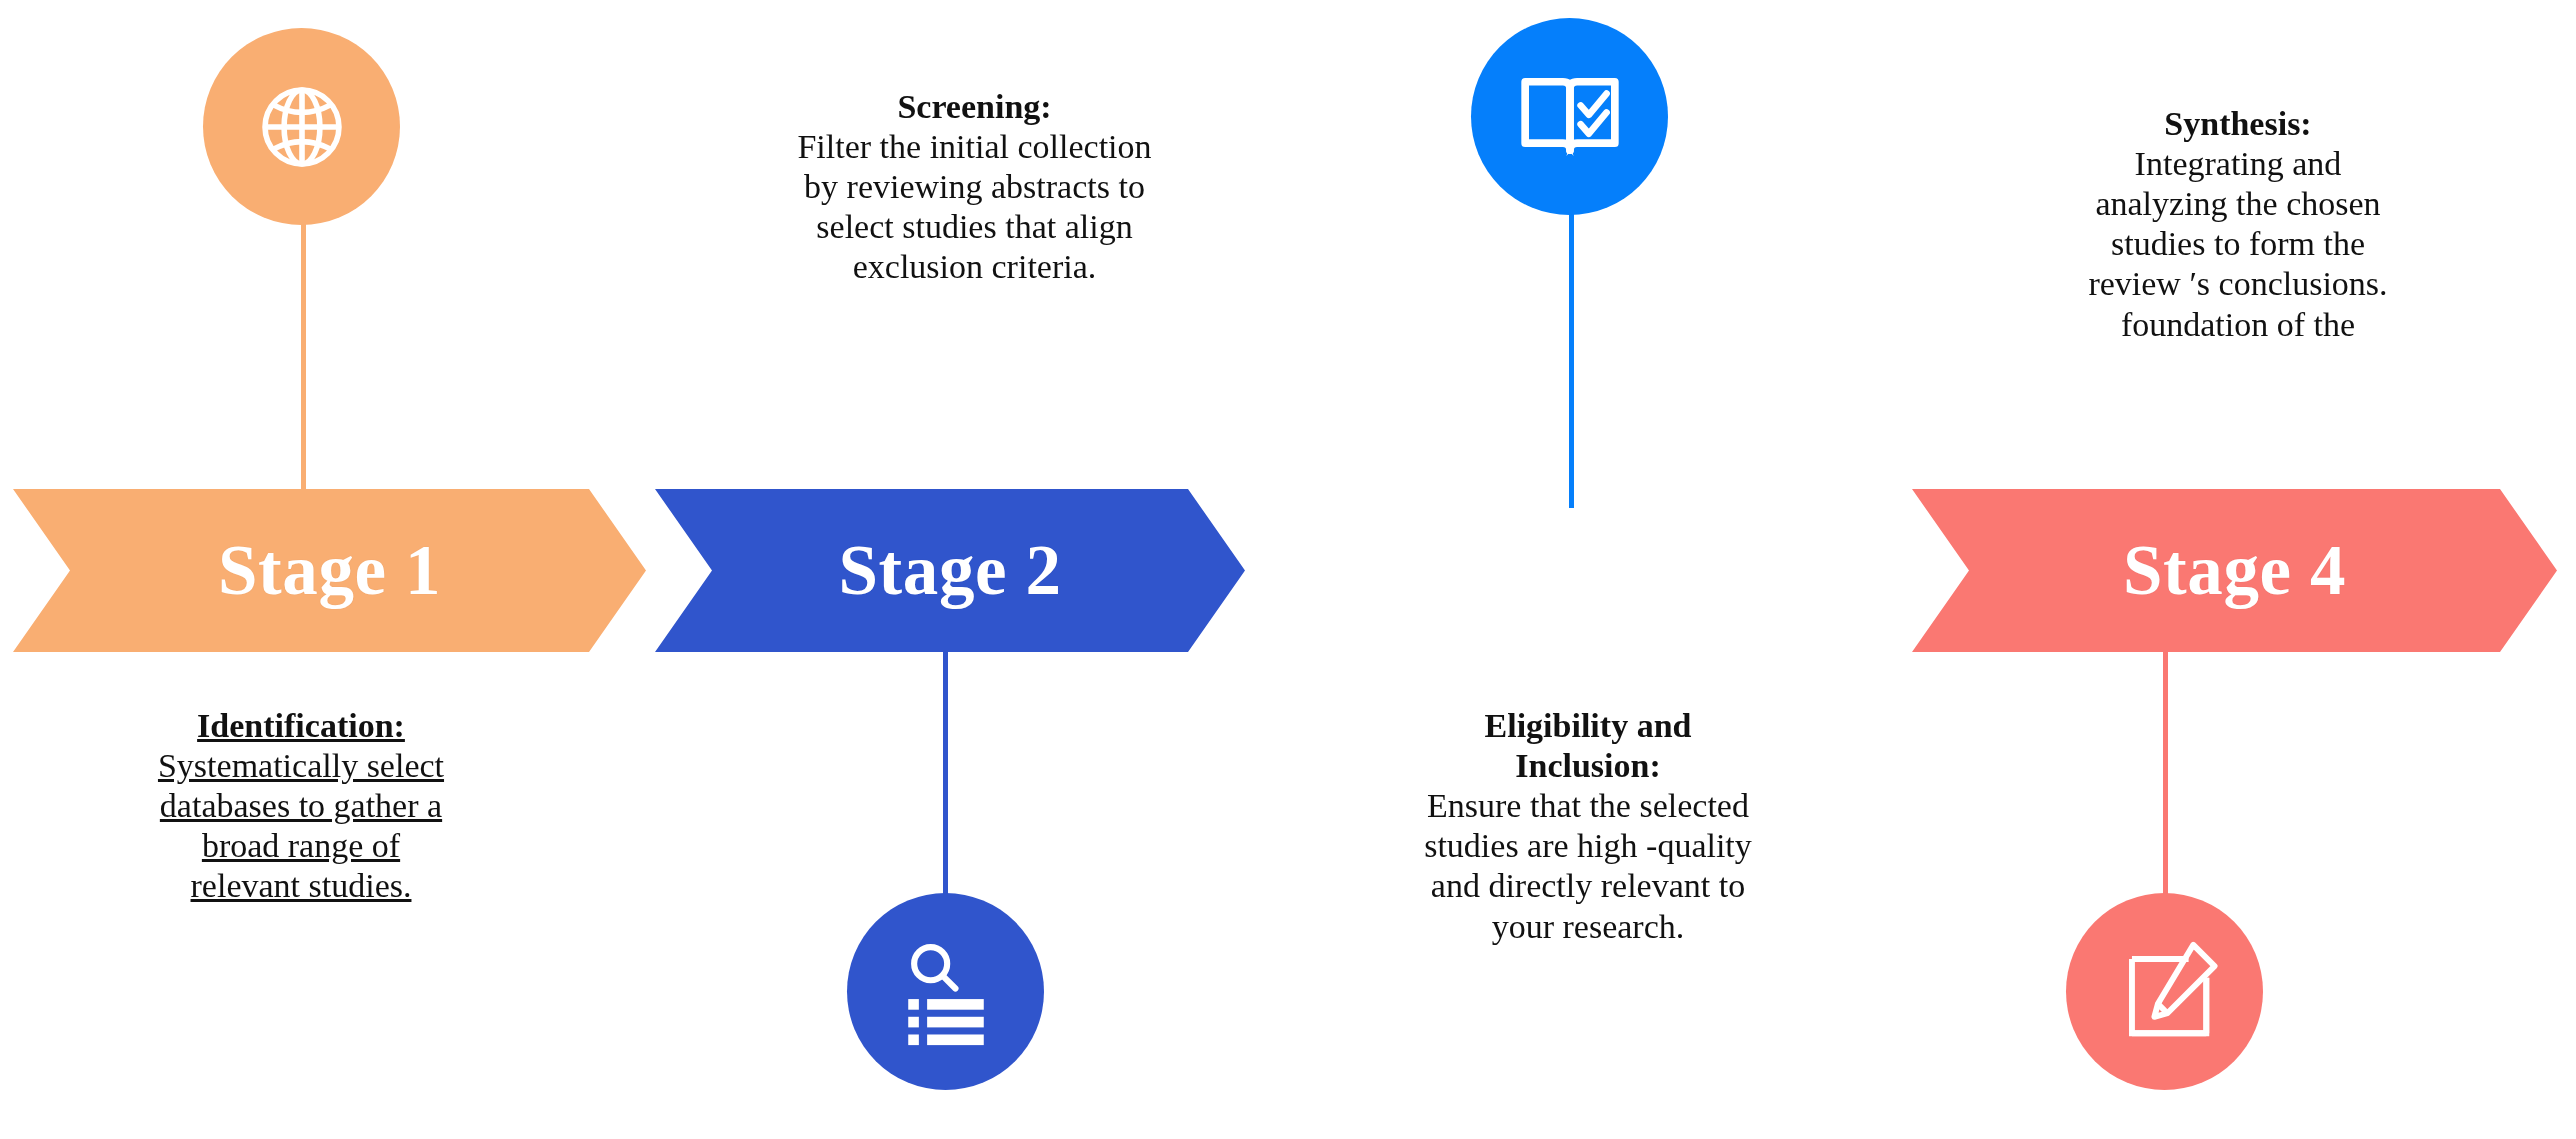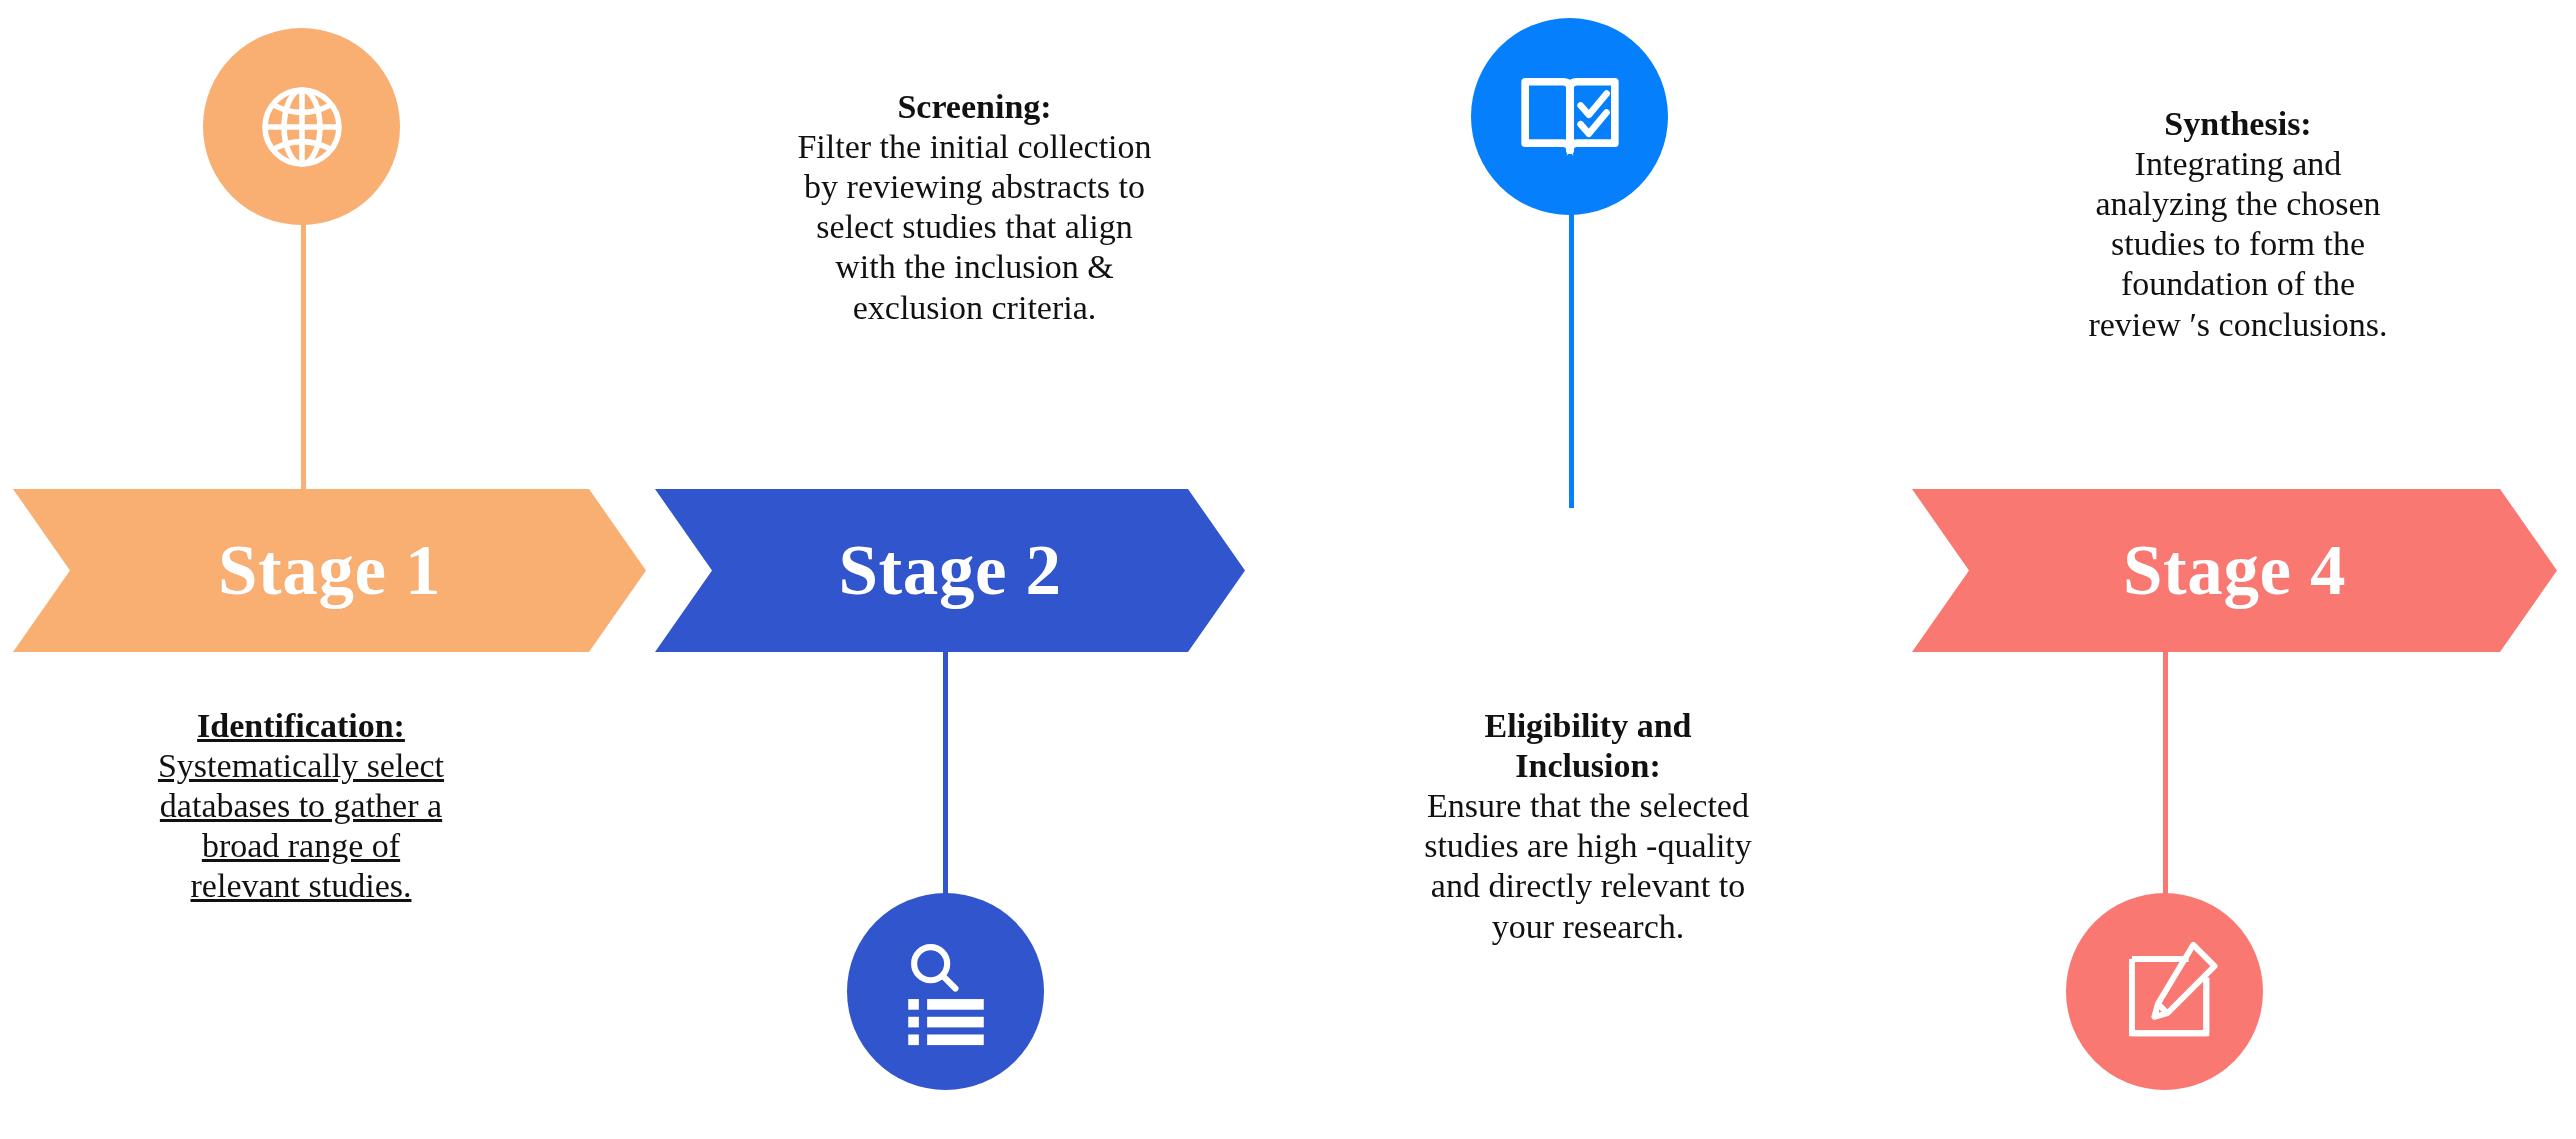--- a/index.html
+++ b/index.html
@@ -147,36 +147,35 @@
     <span class="bd">databases to gather a</span>
     <span class="bd">broad range of</span>
     <span class="bd">relevant studies.</span>
   </div>
 
   <div class="txt" style="left:709px;top:87px;width:531px;">
     <span class="hd">Screening:</span>
     <span class="bd">Filter the initial collection</span>
     <span class="bd">by reviewing abstracts to</span>
     <span class="bd">select studies that align</span>
-    <span class="bd">with the inclusion &amp;</span>
     <span class="bd">exclusion criteria.</span>
   </div>
 
   <div class="txt" style="left:1328px;top:706px;width:520px;">
     <span class="hd">Eligibility and</span>
     <span class="hd">Inclusion:</span>
     <span class="bd">Ensure that the selected</span>
     <span class="bd">studies are high  -quality</span>
     <span class="bd">and directly relevant to</span>
     <span class="bd">your research.</span>
   </div>
 
   <div class="txt" style="left:1984px;top:104px;width:508px;">
     <span class="hd">Synthesis:</span>
     <span class="bd">Integrating and</span>
     <span class="bd">analyzing the chosen</span>
     <span class="bd">studies to form the</span>
+    <span class="bd">review ′s conclusions.</span>
     <span class="bd">foundation of the</span>
-    <span class="bd">review ′s conclusions.</span>
   </div>
 
 </div>
 
 
 </body></html>

